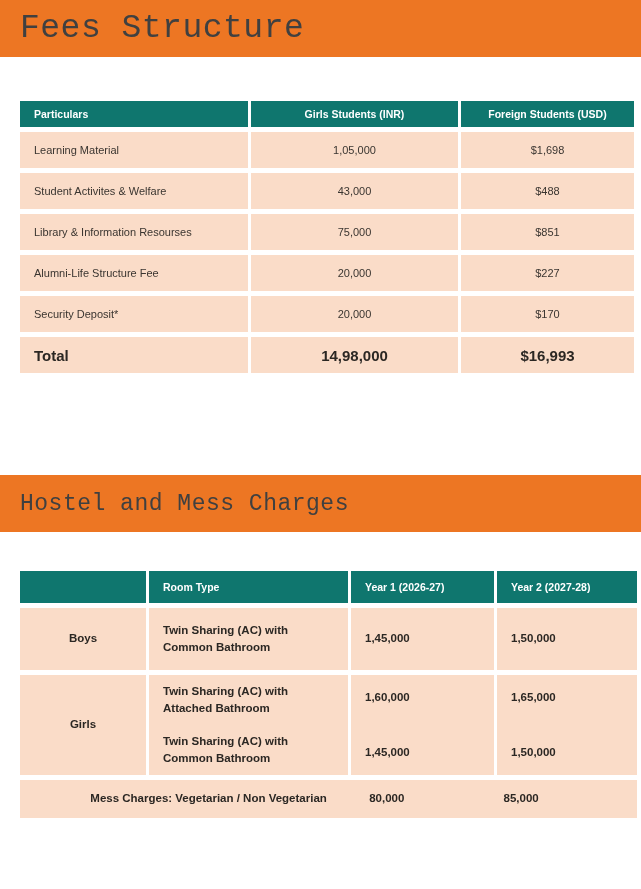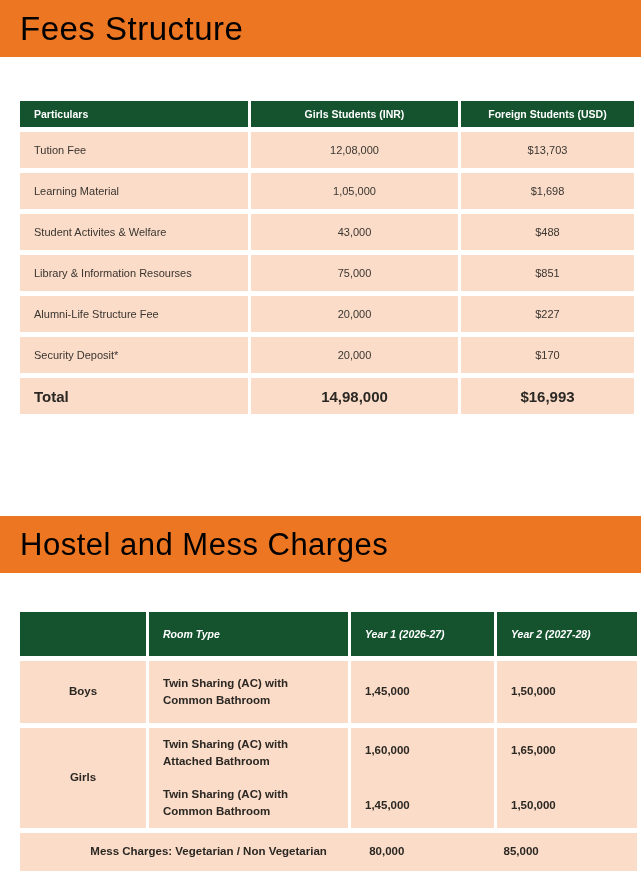--- a/index.html
+++ b/index.html
@@ -17,39 +17,39 @@
 
   
   .banner {
     width: 100%;
     background: #ED7623;
     display: flex;
     align-items: center;
     box-sizing: border-box;
   }
   .banner-title {
-    font-family: Liberation Sans, sans-serif;
-    color: #000000;
+    font-family: Liberation Mono, monospace;
+    color: #404040;
     letter-spacing: 0.5px;
     white-space: nowrap;
   }
   #banner-fees {
     height: 57px;
     padding-left: 20px;
   }
   #banner-fees .banner-title {
     font-size: 33px;
   }
   #banner-hostel {
     height: 57px;
     padding-left: 20px;
     margin-top: 0;
   }
   #banner-hostel .banner-title {
-    font-size: 31px;
+    font-size: 23px;
   }
 
   
   .table-wrap {
     padding: 0 13px 0 20px;
     box-sizing: border-box;
     width: 641px;
   }
   table.grid {
     border-collapse: separate;
@@ -62,21 +62,21 @@
     background: #FADCC8;
     padding: 0 14px;
     box-sizing: border-box;
     font-size: 11px;
     color: #3A3530;
     font-weight: normal;
     vertical-align: middle;
     text-align: center;
   }
   table.grid th {
-    background: #14532d;
+    background: #0f766e;
     color: #FFFFFF;
     font-weight: bold;
     font-size: 10.5px;
     height: 26px;
   }
   .th-left { text-align: left !important; }
   .td-left { text-align: left !important; }
 
   
   #fees-table { margin-top: 0; }
@@ -90,21 +90,21 @@
   .col-inr { width: 207px; }
   .col-usd { width: 173px; }
 
   
   #hostel-table td {
     font-weight: bold;
     color: #2B2723;
     font-size: 11.5px;
     line-height: 1.5;
   }
-  #hostel-table th { height: 44px; font-style: italic; }
+  #hostel-table th { height: 32px; }
   .col-h-gender { width: 126px; }
   .col-h-room   { width: 199px; }
   .col-h-y1     { width: 143px; }
   .col-h-y2     { width: 140px; }
   .cell-boys   { height: 62px; }
   .cell-girls  { height: 100px; }
   .room-line { display: block; }
   .room-block + .room-block { margin-top: 16px; }
   .val-block + .val-block { margin-top: 38px; }
 
@@ -158,25 +158,20 @@
       <col class="col-usd">
     </colgroup>
     <thead>
       <tr>
         <th class="th-left">Particulars</th>
         <th>Girls Students (INR)</th>
         <th>Foreign Students (USD)</th>
       </tr>
     </thead>
     <tbody>
-      <tr>
-        <td class="td-left">Tution Fee</td>
-        <td>12,08,000</td>
-        <td>$13,703</td>
-      </tr>
       <tr>
         <td class="td-left">Learning Material</td>
         <td>1,05,000</td>
         <td>$1,698</td>
       </tr>
       <tr>
         <td class="td-left">Student Activites &amp; Welfare</td>
         <td>43,000</td>
         <td>$488</td>
       </tr>

